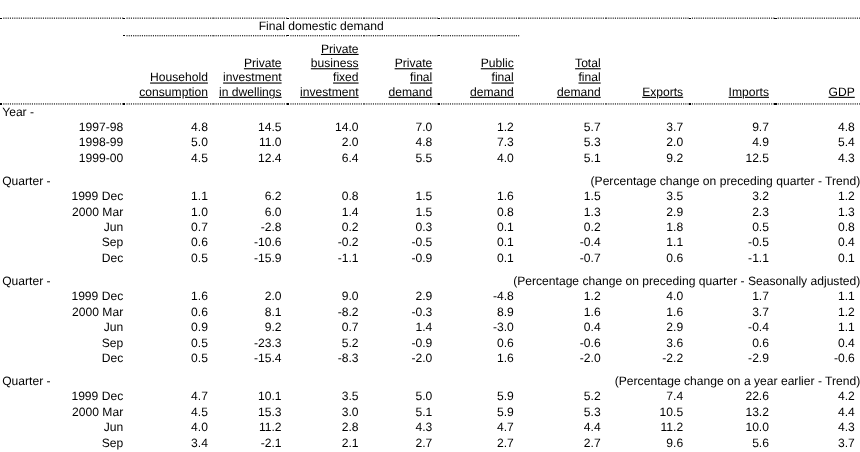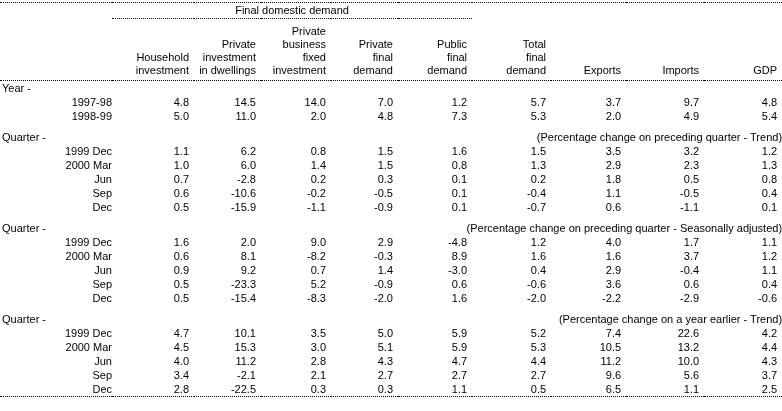--- a/index.html
+++ b/index.html
@@ -4,21 +4,21 @@
 <style>
   * { margin: 0; padding: 0; box-sizing: border-box; }
   html, body { background: #ffffff; }
   .page {
     width: 782px;
     height: 411px;
     background: #ffffff;
     color: #000000;
     font-family: "Liberation Sans", "DejaVu Sans", sans-serif;
     font-size: 11px;
-    padding-top: 2px;
+    padding-top: 16px;
     overflow: hidden;
   }
   table.stat-table {
     width: 782px;
     border-collapse: collapse;
     table-layout: fixed;
     border-top: 1px dotted #000;
     border-bottom: 1px dotted #000;
   }
   
@@ -29,20 +29,21 @@
     border-bottom: 1px dotted #000;
     padding-bottom: 2px;
   }
   tr.colhead-row th {
     vertical-align: bottom;
     text-align: right;
     white-space: pre-line;
     line-height: 13px;
     padding: 6px 5px 3px 0;
     border-bottom: 1px dotted #000;
+    text-decoration: underline;
   }
   tr.colhead-row th.blank { padding: 0; }
   
   td { height: 14px; line-height: 14px; vertical-align: bottom; }
   td.row-label { text-align: right; padding-right: 0; }
   td.num { text-align: right; padding-right: 5px; }
   tr.section-row td { height: 21px; vertical-align: bottom; margin-top: 48px; }
   tr.section-row.first-section td { height: 14px; }
   td.section-label { text-align: left; padding-left: 2px; white-space: nowrap; }
   td.annotation { text-align: right; }
@@ -66,21 +67,21 @@
     </colgroup>
     <thead>
       <tr class="group-row">
         <th class="blank"></th>
         <th class="group-spanner" colspan="5">Final domestic demand</th>
         <th class="blank" colspan="4"></th>
       </tr>
       <tr class="colhead-row">
         <th class="blank"></th>
         <th>Household
-investment</th>
+consumption</th>
         <th>Private
 investment
 in dwellings</th>
         <th>Private
 business
 fixed
 investment</th>
         <th>Private
 final
 demand</th>
@@ -116,20 +117,32 @@
           <td class="num">5.0</td>
           <td class="num">11.0</td>
           <td class="num">2.0</td>
           <td class="num">4.8</td>
           <td class="num">7.3</td>
           <td class="num">5.3</td>
           <td class="num">2.0</td>
           <td class="num">4.9</td>
           <td class="num">5.4</td>
         </tr>
+        <tr>
+          <td class="row-label">1999-00</td>
+          <td class="num">4.5</td>
+          <td class="num">12.4</td>
+          <td class="num">6.4</td>
+          <td class="num">5.5</td>
+          <td class="num">4.0</td>
+          <td class="num">5.1</td>
+          <td class="num">9.2</td>
+          <td class="num">12.5</td>
+          <td class="num">4.3</td>
+        </tr>
         <tr class="section-row">
           <td class="section-label">Quarter -</td>
           <td colspan="9" class="annotation">(Percentage change on preceding quarter - Trend)</td>
         </tr>
         <tr>
           <td class="row-label">1999 Dec</td>
           <td class="num">1.1</td>
           <td class="num">6.2</td>
           <td class="num">0.8</td>
           <td class="num">1.5</td>

